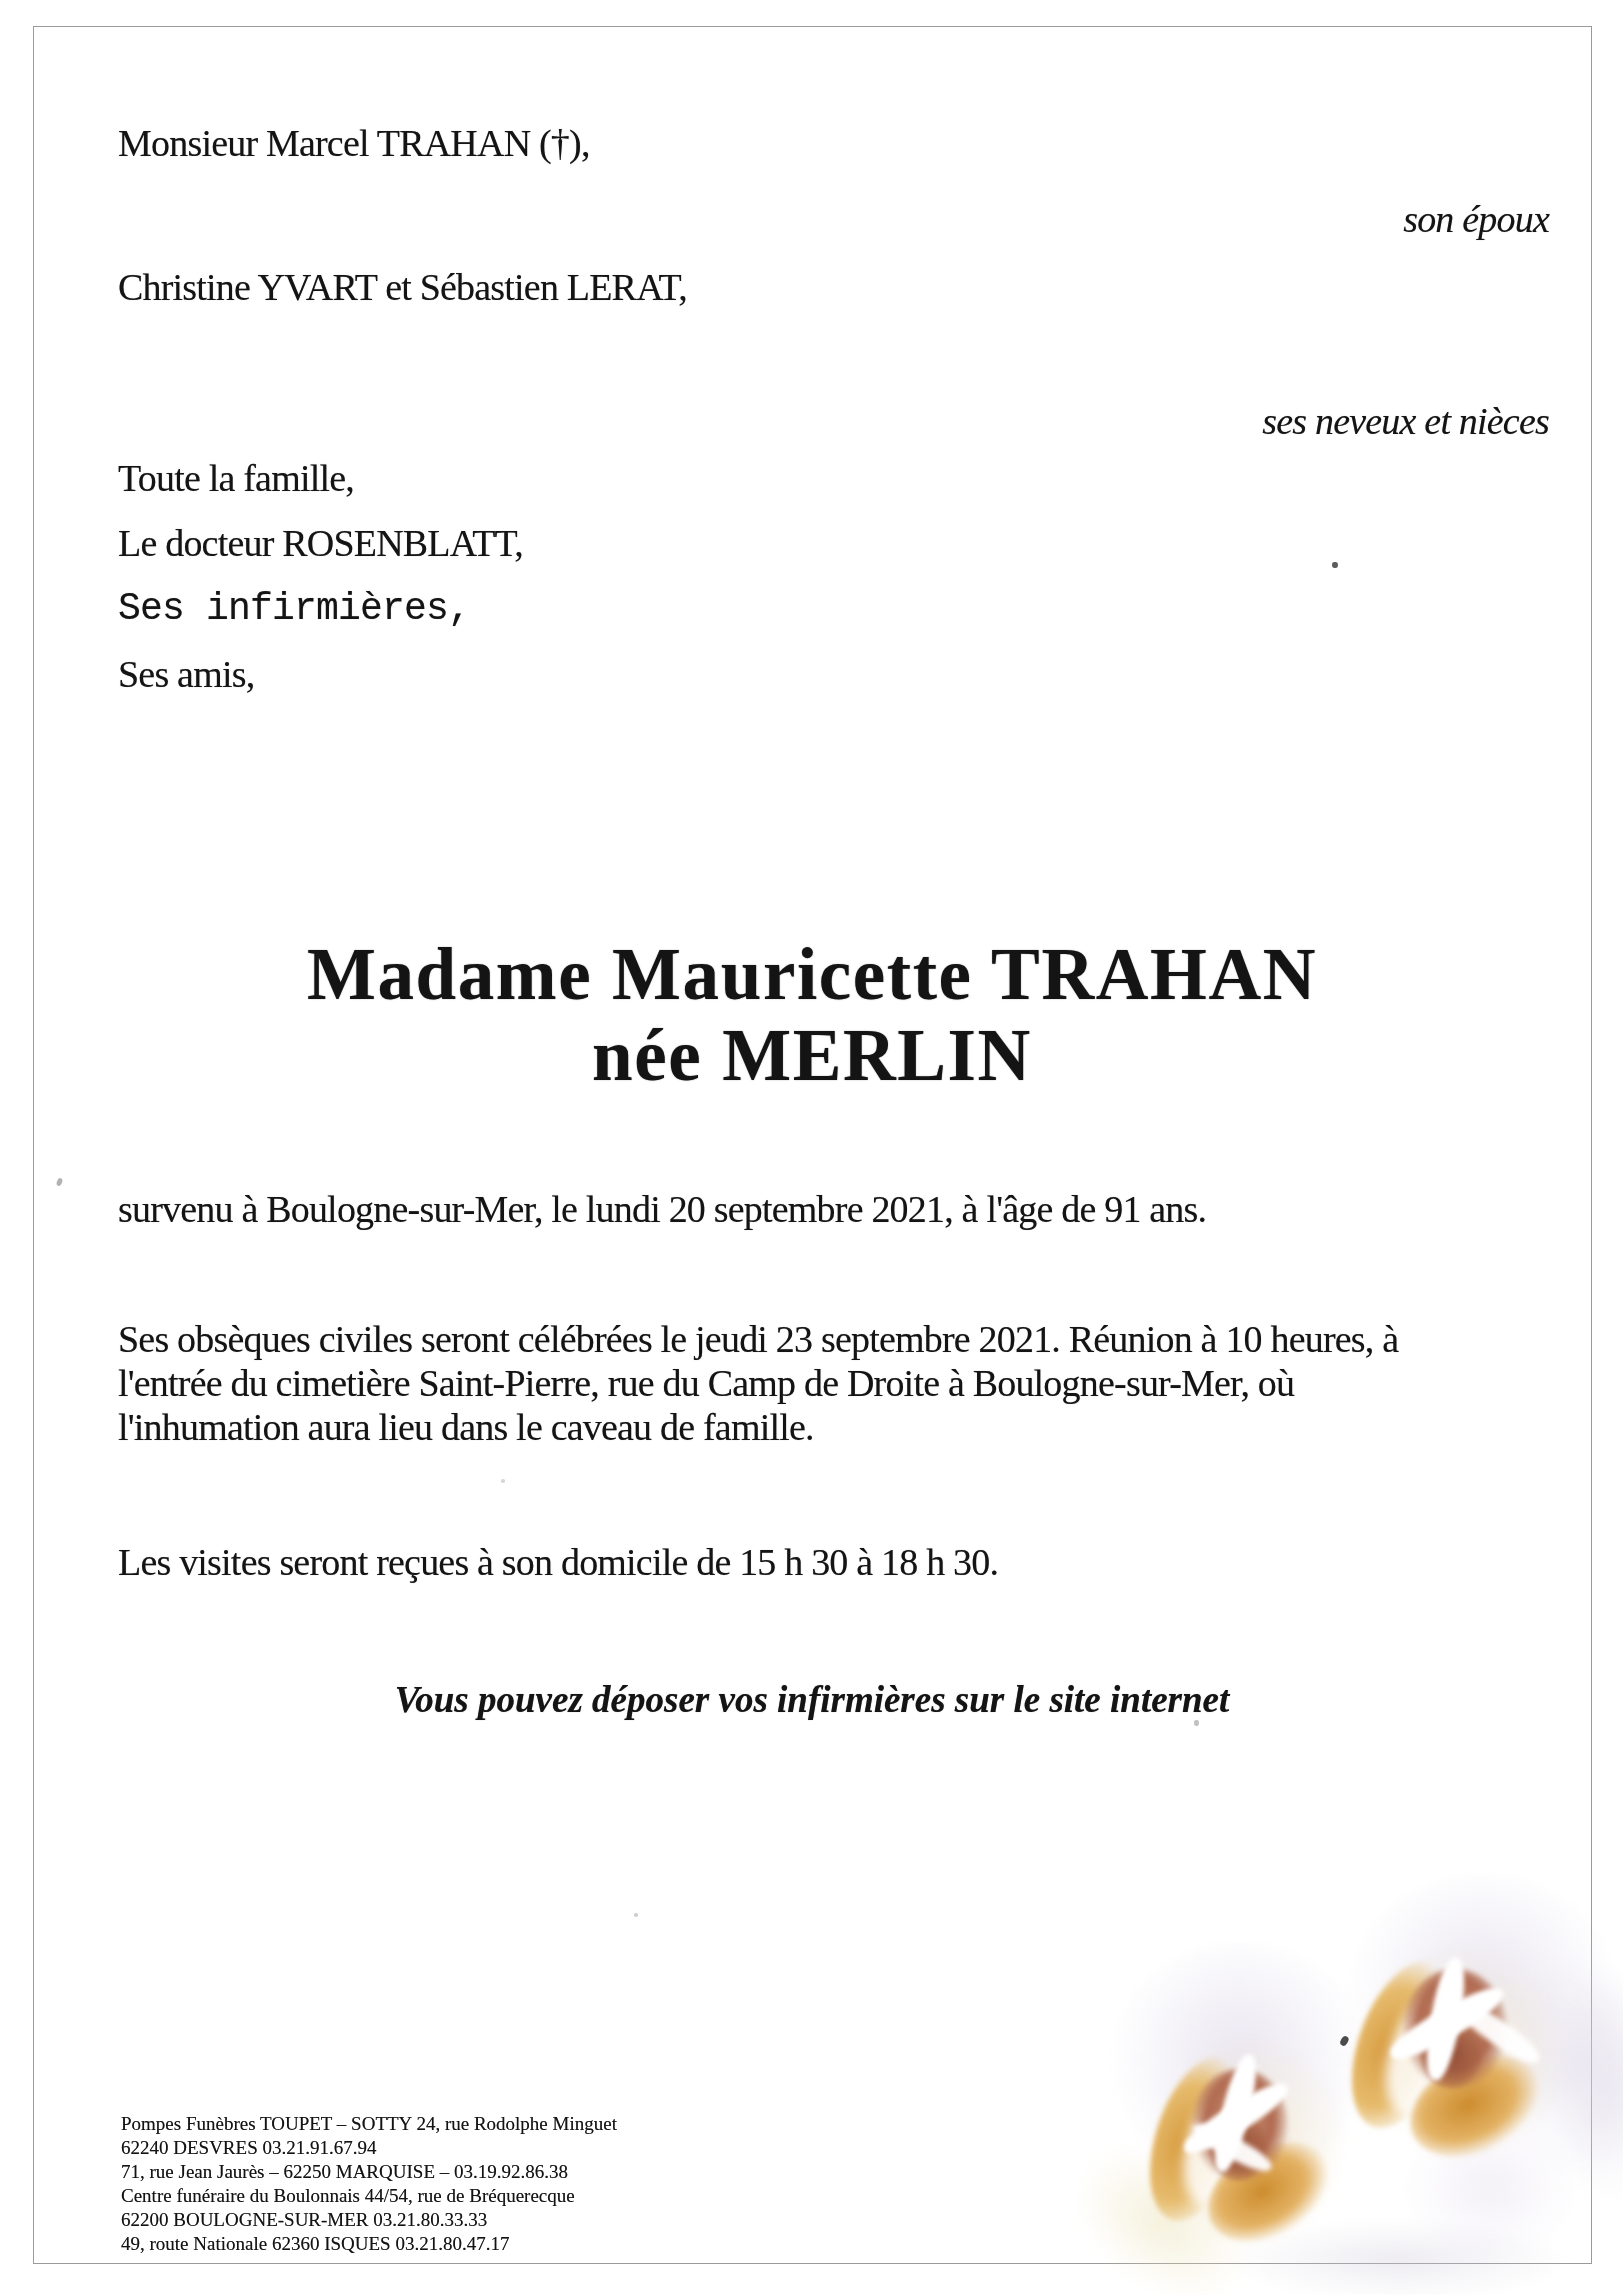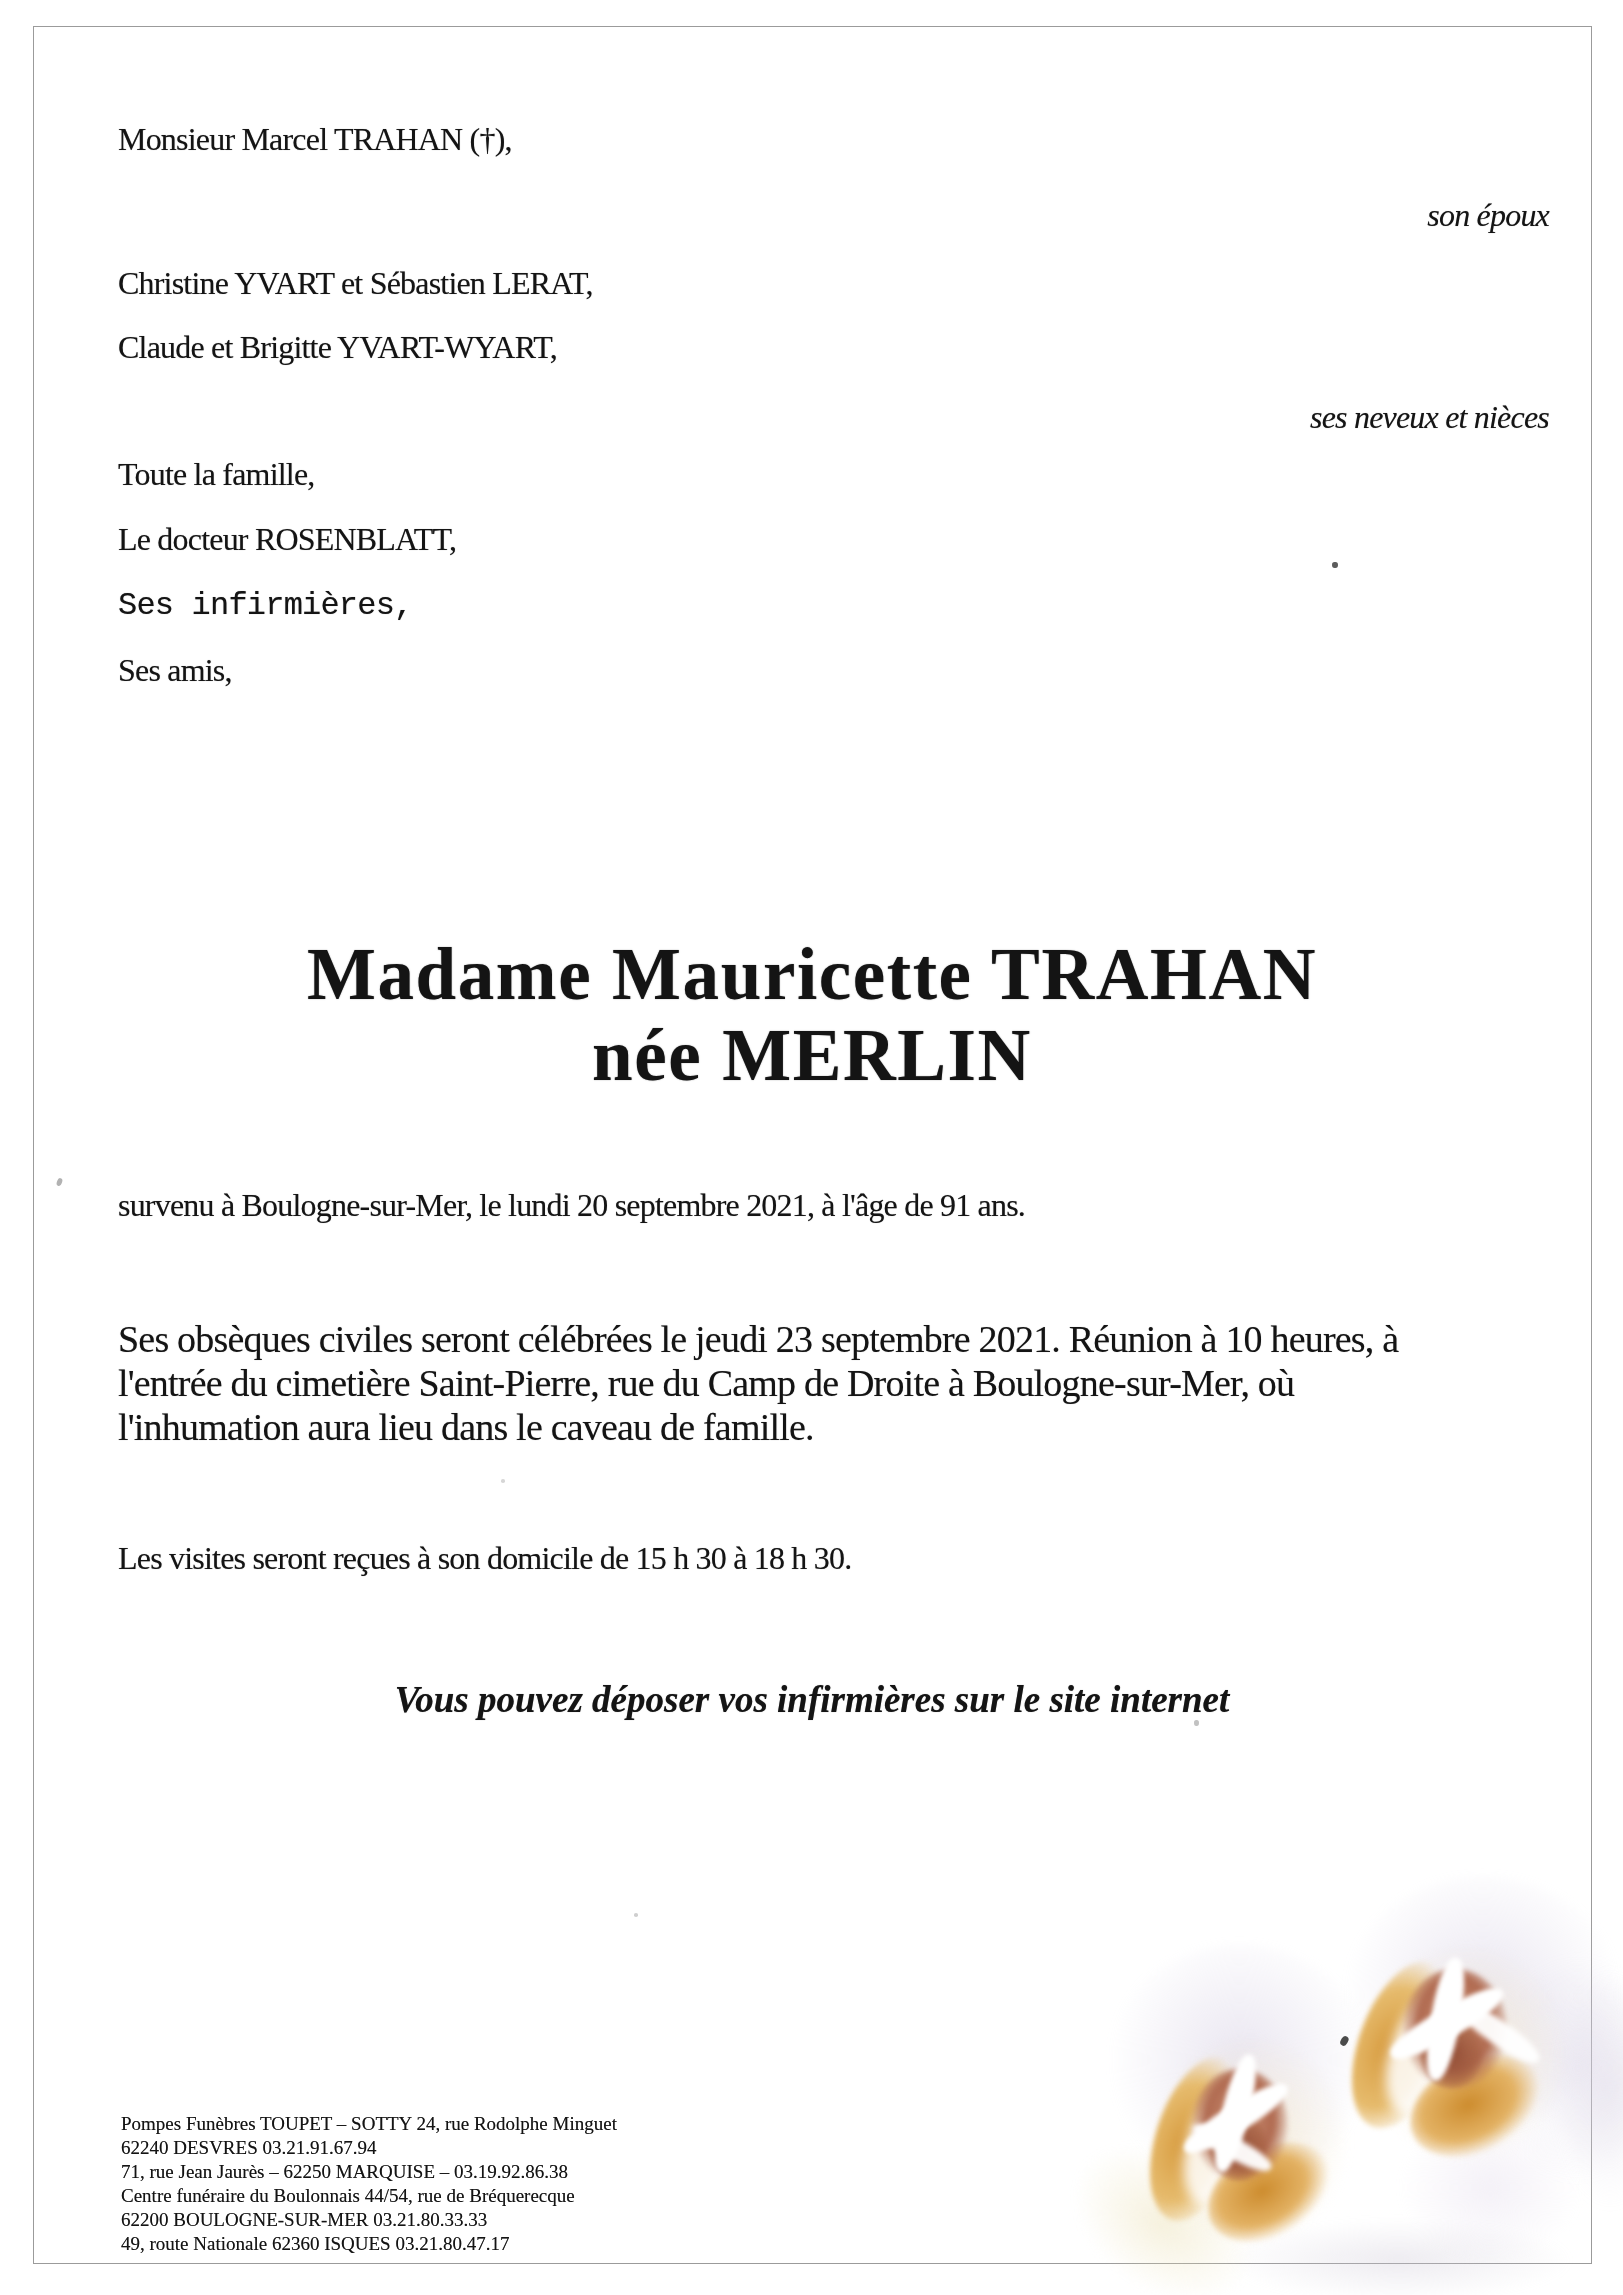--- a/index.html
+++ b/index.html
@@ -5,21 +5,21 @@
   html,body{margin:0;padding:0;background:#ffffff;}
   .page{
     position:relative;width:1624px;height:2295px;background:#ffffff;overflow:hidden;
     font-family:"Liberation Serif","DejaVu Serif",serif;color:#141414;
   }
   .frame{
     position:absolute;left:33px;top:26px;width:1557px;height:2236px;
     border:0.8px solid #9b9b9b;background:#ffffff;
   }
   .txt{
-    position:absolute;white-space:nowrap;font-size:32px;letter-spacing:-0.8px;
+    position:absolute;white-space:nowrap;font-size:38px;letter-spacing:-0.8px;
     text-shadow:0 0 0.8px rgba(10,10,10,.45);
   }
   .left{left:118px;}
   .rel{right:75px;font-style:italic;text-align:right;}
   
   .l-husband{top:121px;}
   .r-epoux{top:197px;}
   .l-neph1{top:265px;}
   .l-neph2{top:329px;}
   .r-nieces{top:399px;}
@@ -91,21 +91,20 @@
 </head>
 <body>
 
 <div class="page">
   <div class="frame"></div>
 
   <div class="txt left l-husband">Monsieur Marcel TRAHAN (†),</div>
   <div class="txt rel r-epoux">son époux</div>
 
   <div class="txt left l-neph1">Christine YVART et Sébastien LERAT,</div>
-  <div class="txt left l-neph2">Claude et Brigitte YVART-WYART,</div>
   <div class="txt rel r-nieces">ses neveux et nièces</div>
 
   <div class="txt left l-oth0">Toute la famille,</div>
   <div class="txt left l-oth1">Le docteur ROSENBLATT,</div>
   <div class="txt left l-oth2">Ses infirmières,</div>
   <div class="txt left l-oth3">Ses amis,</div>
 
 
   <div class="title-block">
     <div>Madame Mauricette TRAHAN</div>

